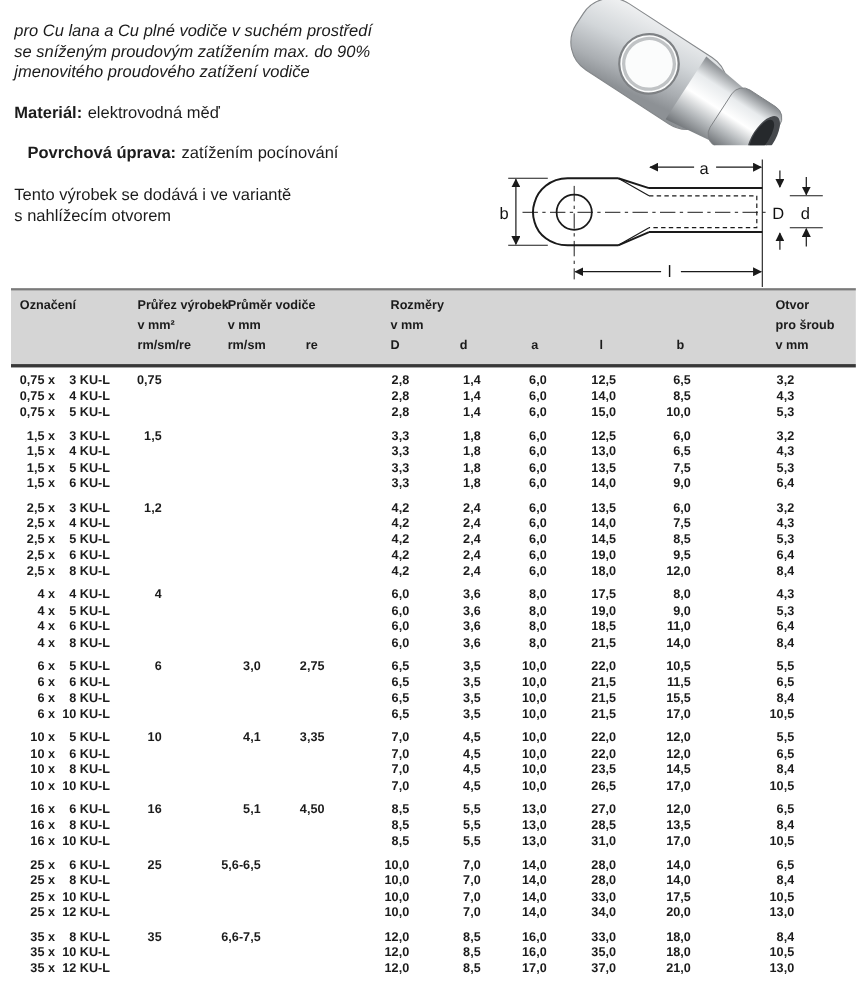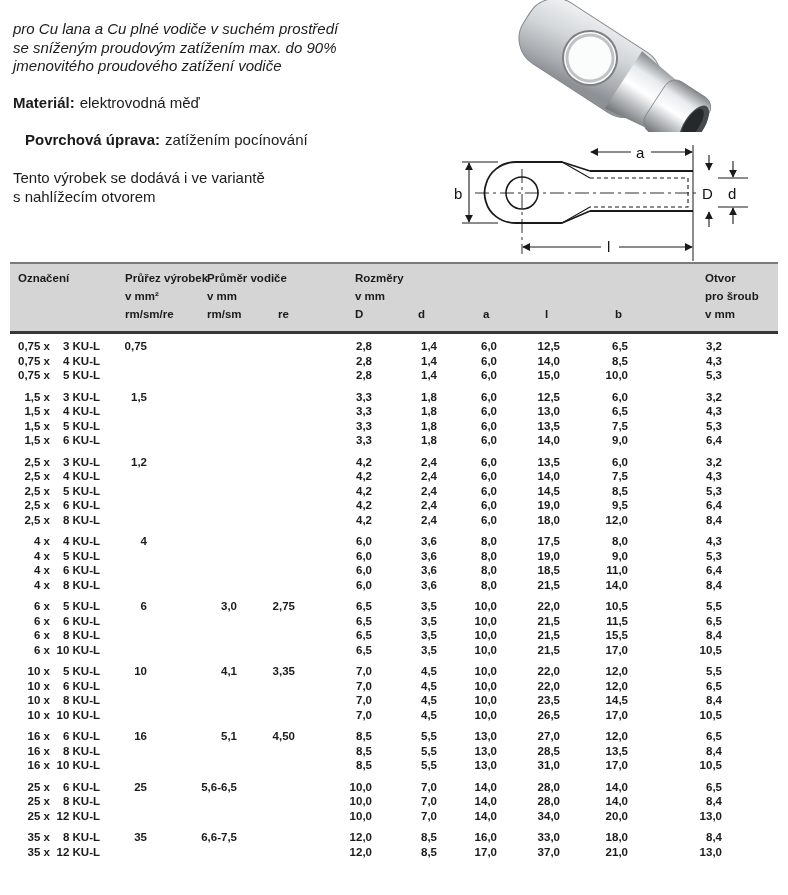--- a/index.html
+++ b/index.html
@@ -189,20 +189,22 @@
         <div class="trow"><span class="cell c0">10 x</span><span class="cell c1">10 KU-L</span><span class="cell c2"></span><span class="cell c3"></span><span class="cell c4"></span><span class="cell c5">7,0</span><span class="cell c6">4,5</span><span class="cell c7">10,0</span><span class="cell c8">26,5</span><span class="cell c9">17,0</span><span class="cell c10">10,5</span></div>
       </div>
       <div class="rgroup">
         <div class="trow"><span class="cell c0">16 x</span><span class="cell c1">6 KU-L</span><span class="cell c2">16</span><span class="cell c3">5,1</span><span class="cell c4">4,50</span><span class="cell c5">8,5</span><span class="cell c6">5,5</span><span class="cell c7">13,0</span><span class="cell c8">27,0</span><span class="cell c9">12,0</span><span class="cell c10">6,5</span></div>
         <div class="trow"><span class="cell c0">16 x</span><span class="cell c1">8 KU-L</span><span class="cell c2"></span><span class="cell c3"></span><span class="cell c4"></span><span class="cell c5">8,5</span><span class="cell c6">5,5</span><span class="cell c7">13,0</span><span class="cell c8">28,5</span><span class="cell c9">13,5</span><span class="cell c10">8,4</span></div>
         <div class="trow"><span class="cell c0">16 x</span><span class="cell c1">10 KU-L</span><span class="cell c2"></span><span class="cell c3"></span><span class="cell c4"></span><span class="cell c5">8,5</span><span class="cell c6">5,5</span><span class="cell c7">13,0</span><span class="cell c8">31,0</span><span class="cell c9">17,0</span><span class="cell c10">10,5</span></div>
       </div>
       <div class="rgroup">
         <div class="trow"><span class="cell c0">25 x</span><span class="cell c1">6 KU-L</span><span class="cell c2">25</span><span class="cell c3">5,6-6,5</span><span class="cell c4"></span><span class="cell c5">10,0</span><span class="cell c6">7,0</span><span class="cell c7">14,0</span><span class="cell c8">28,0</span><span class="cell c9">14,0</span><span class="cell c10">6,5</span></div>
         <div class="trow"><span class="cell c0">25 x</span><span class="cell c1">8 KU-L</span><span class="cell c2"></span><span class="cell c3"></span><span class="cell c4"></span><span class="cell c5">10,0</span><span class="cell c6">7,0</span><span class="cell c7">14,0</span><span class="cell c8">28,0</span><span class="cell c9">14,0</span><span class="cell c10">8,4</span></div>
+        <div class="trow"><span class="cell c0">25 x</span><span class="cell c1">10 KU-L</span><span class="cell c2"></span><span class="cell c3"></span><span class="cell c4"></span><span class="cell c5">10,0</span><span class="cell c6">7,0</span><span class="cell c7">14,0</span><span class="cell c8">33,0</span><span class="cell c9">17,5</span><span class="cell c10">10,5</span></div>
         <div class="trow"><span class="cell c0">25 x</span><span class="cell c1">12 KU-L</span><span class="cell c2"></span><span class="cell c3"></span><span class="cell c4"></span><span class="cell c5">10,0</span><span class="cell c6">7,0</span><span class="cell c7">14,0</span><span class="cell c8">34,0</span><span class="cell c9">20,0</span><span class="cell c10">13,0</span></div>
       </div>
       <div class="rgroup">
         <div class="trow"><span class="cell c0">35 x</span><span class="cell c1">8 KU-L</span><span class="cell c2">35</span><span class="cell c3">6,6-7,5</span><span class="cell c4"></span><span class="cell c5">12,0</span><span class="cell c6">8,5</span><span class="cell c7">16,0</span><span class="cell c8">33,0</span><span class="cell c9">18,0</span><span class="cell c10">8,4</span></div>
+        <div class="trow"><span class="cell c0">35 x</span><span class="cell c1">10 KU-L</span><span class="cell c2"></span><span class="cell c3"></span><span class="cell c4"></span><span class="cell c5">12,0</span><span class="cell c6">8,5</span><span class="cell c7">16,0</span><span class="cell c8">35,0</span><span class="cell c9">18,0</span><span class="cell c10">10,5</span></div>
         <div class="trow"><span class="cell c0">35 x</span><span class="cell c1">12 KU-L</span><span class="cell c2"></span><span class="cell c3"></span><span class="cell c4"></span><span class="cell c5">12,0</span><span class="cell c6">8,5</span><span class="cell c7">17,0</span><span class="cell c8">37,0</span><span class="cell c9">21,0</span><span class="cell c10">13,0</span></div>
       </div>
     </div>
 </div>
 
 </body></html>

